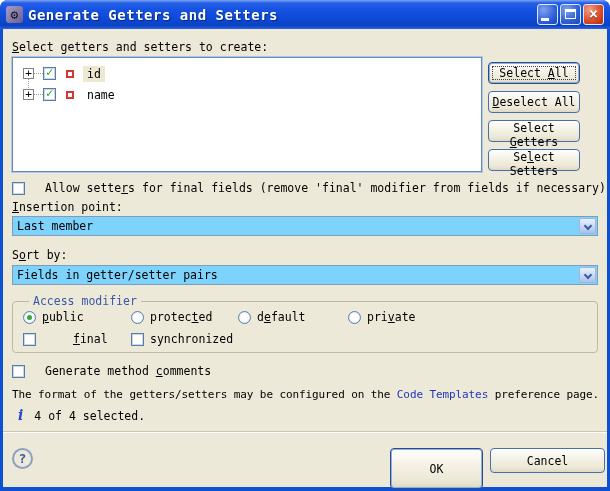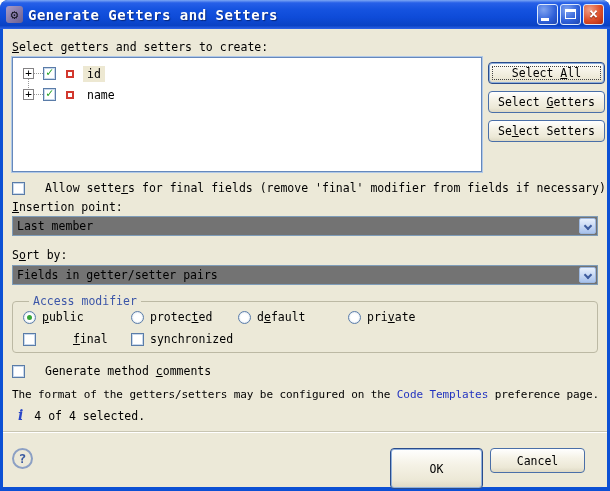--- a/index.html
+++ b/index.html
@@ -66,21 +66,21 @@
     border:1px solid #4A6FA8; border-radius:4px;
     background:linear-gradient(180deg,#FFFFFF 0%,#F5F2E6 40%,#ECE8D6 80%,#DED9C4 100%);
     font-family:inherit; font-size:11.5px; color:#000; text-align:center;
     padding:0;
   }
   .xp-button.default { border:1px solid #2A4C8C; box-shadow:0 0 0 1px #8FB0DC inset; }
   .xp-button.focused::after {
     content:""; position:absolute; inset:3px; border:1px dotted #444;
   }
   .combo {
-    position:absolute; height:20px; background:#737373;
+    position:absolute; height:20px; background:#7dd3fc;
     border:1px solid #7F9DB9; display:flex; align-items:center;
   }
   .combo-value { padding-left:4px; white-space:nowrap; }
   .combo-arrow {
     margin-left:auto; width:17px; height:16px; margin-right:1px; border-radius:2px;
     background:linear-gradient(180deg,#E8F0FC,#CADAF4 50%,#A8C2EC);
     border:1px solid #9DB8E0; position:relative;
   }
   .chev {
     position:absolute; left:5px; top:4px; width:6px; height:6px;
@@ -104,21 +104,21 @@
   .expander::before {
     content:"+"; position:absolute; left:0; top:-1px; width:9px; height:9px;
     font-size:11px; line-height:11px; text-align:center;
   }
   .h-conn { width:9px; border-top:1px dotted #999; }
   .field-icon { width:8px; height:8px; border:2px solid #D2382E; background:#fff; margin:0 9px 0 10px; }
   .tree-label { padding:1px 4px; }
   .tree-label.selected { background:#EDE8D2; }
 
   .side-buttons { position:absolute; left:488px; top:62px; width:114px; }
-  .side-buttons .xp-button { width:117px; height:22px; margin-bottom:7px; }
+  .side-buttons .xp-button { width:92px; height:22px; margin-bottom:7px; }
 
   
   .groupbox {
     position:absolute; left:12px; top:301px; width:586px; height:52px;
     border:1px solid #BCB9A4; border-radius:4px;
   }
   .groupbox-legend {
     position:absolute; left:16px; top:-8px; background:#ECE9D8; padding:0 4px;
     color:#3C56A8; white-space:nowrap;
   }
@@ -131,21 +131,21 @@
   .info-icon { font-family:"DejaVu Serif", serif; font-weight:bold; font-style:italic; color:#2946C8; font-size:14px; }
   .separator { position:absolute; left:3px; right:3px; top:431px; height:2px;
     background:linear-gradient(180deg,#C8C5B2 0 50%, #FFFFFF 50% 100%); }
   .help-btn {
     position:absolute; left:12px; top:448px; width:21px; height:21px; border-radius:50%;
     border:2px solid #8CA0C4; background:#ECE9D8; color:#3A5AA0;
     font-weight:bold; font-size:13px; line-height:17px; text-align:center; padding:0;
     font-family:inherit;
   }
   .ok-btn { position:absolute; left:390px; top:448px; width:93px; height:41px; }
-  .cancel-btn { position:absolute; left:490px; top:448px; width:95px; height:25px; }
+  .cancel-btn { position:absolute; left:490px; top:448px; width:115px; height:25px; }
 </style>
 </head>
 <body>
 
 <div class="window">
 
   <div class="titlebar">
     <div class="app-icon">⚙</div>
     <div class="title-text">Generate Getters and Setters</div>
     <div class="title-buttons">
@@ -176,20 +176,21 @@
       <span class="expander"></span>
       <span class="h-conn"></span>
       <span class="xp-check checked"></span>
       <span class="field-icon"></span>
       <span class="tree-label">name</span>
     </div>
   </div>
 
   <div class="side-buttons">
     <button class="xp-button default focused mn">Select <u>A</u>ll</button>
+    <button class="xp-button mn"><u>D</u>eselect All</button>
     <button class="xp-button mn">Select <u>G</u>etters</button>
     <button class="xp-button mn">Se<u>l</u>ect Setters</button>
   </div>
 
   <div class="check-row" style="left:12px; top:181px;">
     <span class="xp-check"></span>
     <span class="mn">Allow sette<u>r</u>s for final fields (remove 'final' modifier from fields if necessary)</span>
   </div>
 
   <div class="label mn" style="left:12px; top:200px;"><u>I</u>nsertion point:</div>

